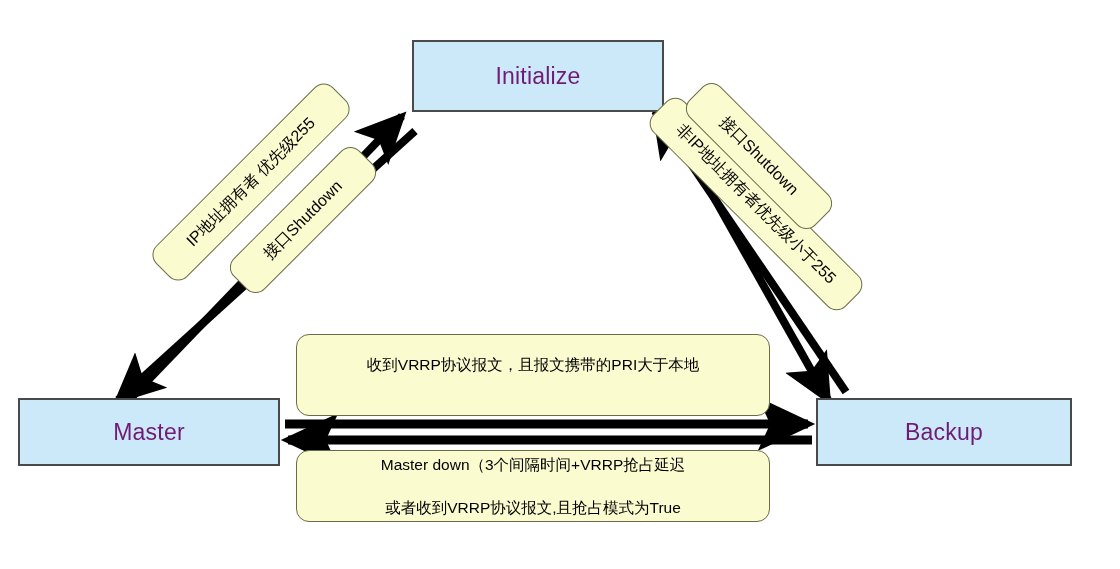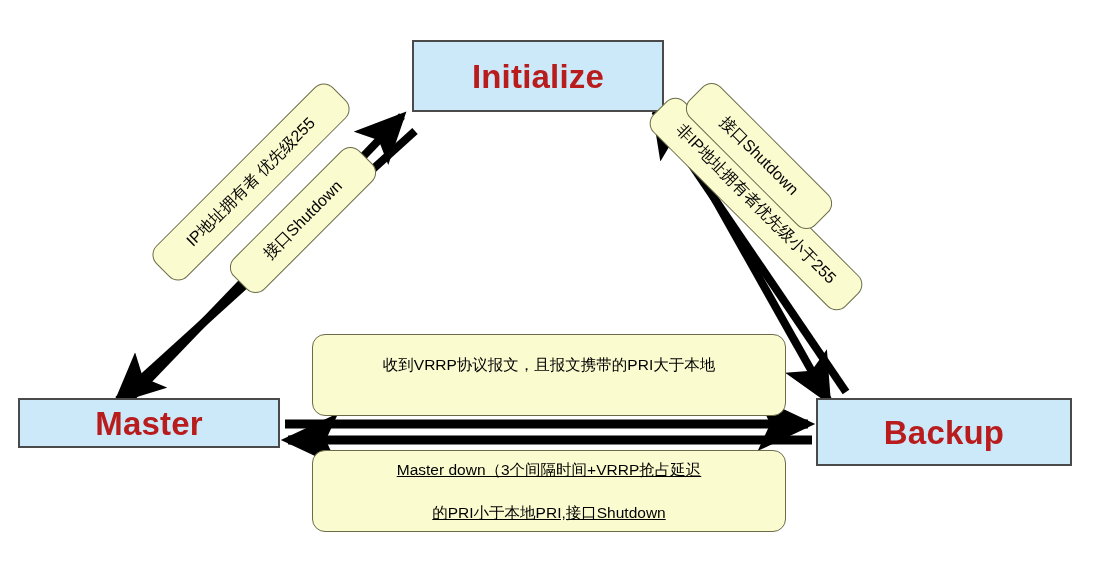--- a/index.html
+++ b/index.html
@@ -30,45 +30,43 @@
     position: absolute;
     background: #cce9fa;
     border: 2px solid #4a4a4a;
     box-sizing: border-box;
     display: flex;
     align-items: center;
     justify-content: center;
     z-index: 4;
   }
   .state-label {
-    font-size: 33px;
-    color: #b91c1c;
+    font-size: 23px;
+    color: #701a75;
     letter-spacing: 0.2px;
     line-height: 1;
     white-space: nowrap;
-    font-weight: bold;
   }
   .note {
     position: absolute;
     background: #fbfbd0;
     border: 1.4px solid #6b6b4a;
     border-radius: 13px;
     box-sizing: border-box;
     color: #000000;
     z-index: 6;
   }
   .note-center {
     display: flex;
     align-items: center;
     justify-content: center;
     text-align: center;
     font-size: 15.5px;
     line-height: 1.38;
     padding: 6px 12px;
-    margin-left: 16px;
   }
   .note-rot {
     display: flex;
     align-items: center;
     justify-content: center;
     white-space: nowrap;
     font-size: 16px;
     line-height: 1;
     padding: 0 10px;
   }
@@ -109,21 +107,21 @@
     </g>
     <g>
       <line x1="812" y1="440" x2="288" y2="440" stroke="#000000" stroke-width="9" marker-end="url(#ah)"></line>
     </g>
   </svg>
 
   <div class="state-box" style="left:412px; top:40px; width:252px; height:72px;">
     <span class="state-label">Initialize</span>
   </div>
 
-  <div class="state-box" style="left:18px; top:398px; width:262px; height:50px;">
+  <div class="state-box" style="left:18px; top:398px; width:262px; height:68px;">
     <span class="state-label">Master</span>
   </div>
 
   <div class="state-box" style="left:816px; top:398px; width:256px; height:68px;">
     <span class="state-label">Backup</span>
   </div>
 
   <div class="note note-rot rot-neg45" style="left:126px; top:160px; width:250px; height:44px;">
     <span>IP地址拥有者 优先级255</span>
   </div>
@@ -140,21 +138,21 @@
     <span>接口Shutdown</span>
   </div>
 
   <div class="note note-center" style="left:296px; top:334px; width:474px; height:82px;">
     <span>
       <span>收到VRRP协议报文，且报文携带的PRI大于本地</span><br>
       <br>
     </span>
   </div>
 
-  <div class="note note-center" style="left:296px; top:450px; width:474px; height:82px;text-decoration:underline;">
+  <div class="note note-center" style="left:296px; top:450px; width:474px; height:72px;">
     <span>
       <span>Master down（3个间隔时间+VRRP抢占延迟</span><br>
       <br>
-      <span>的PRI小于本地PRI,接口Shutdown</span>
+      <span>或者收到VRRP协议报文,且抢占模式为True</span>
     </span>
   </div>
 
 </div>
 
 </body></html>

